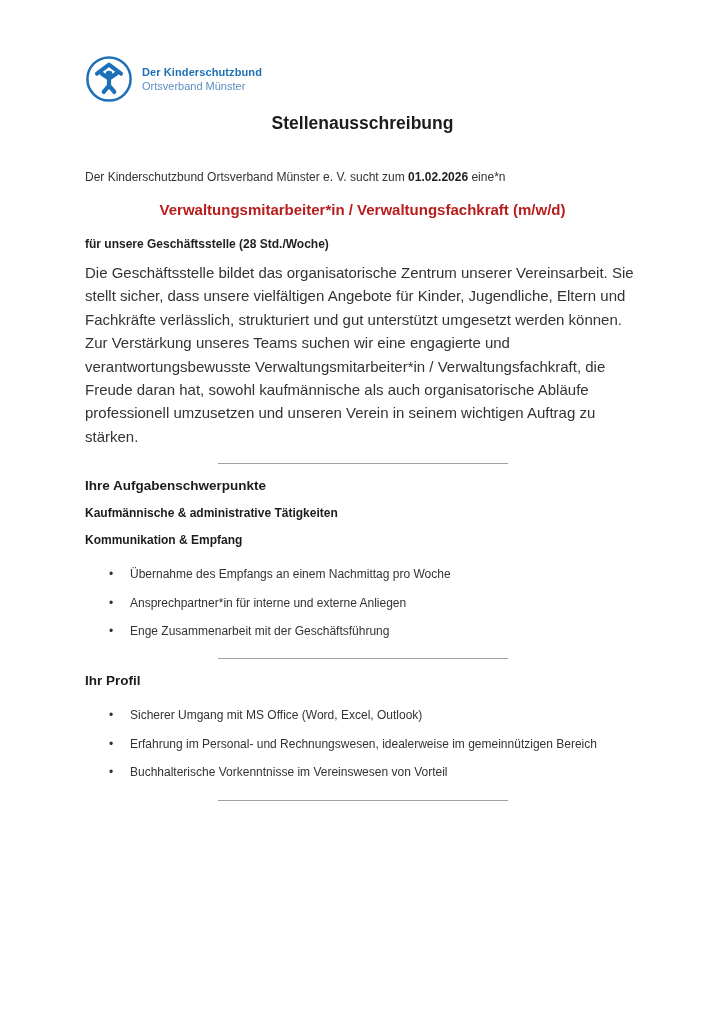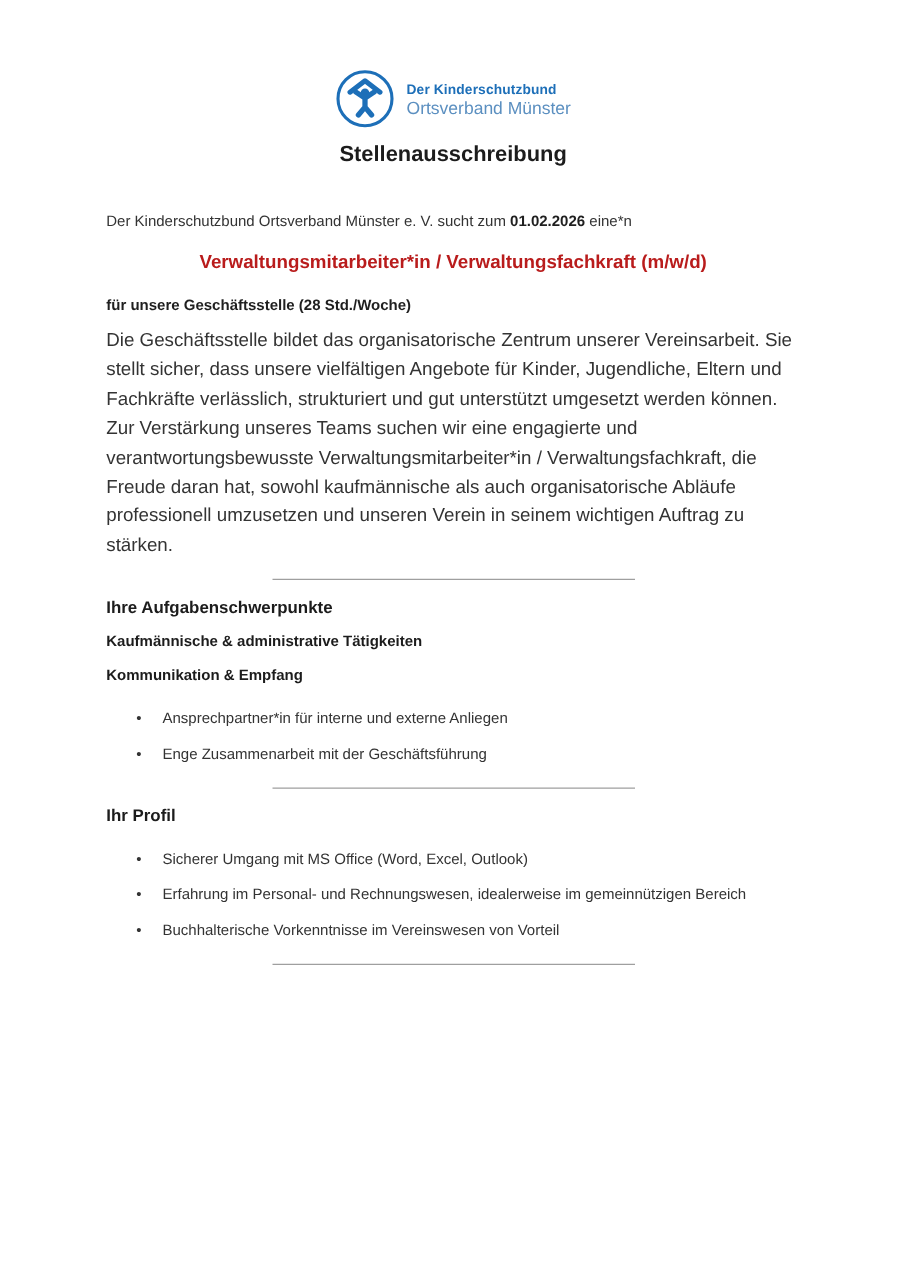--- a/index.html
+++ b/index.html
@@ -9,27 +9,27 @@
     margin:0 auto;
     background:#ffffff;
     box-sizing:border-box;
     padding:54px 84px 0 85px;
     font-family:"Liberation Sans", sans-serif;
     color:#2b2b2b;
     overflow:hidden;
   }
   
   .logo-row {
-    display:flex; justify-content:center; align-items:center;
+    display:flex; justify-content:flex-start; align-items:center;
     gap:9px; height:50px;
   }
   .logo-mark { width:48px; height:48px; flex:0 0 auto; }
   .logo-text { display:flex; flex-direction:column; justify-content:center; line-height:14px; }
   .org-name  { font-weight:bold; font-size:11px; color:#1d6fb8; letter-spacing:0.1px; }
-  .org-location { font-size:14px; color:#5b8fc0; }
+  .org-location { font-size:11px; color:#5b8fc0; }
   
   .doc-title {
     text-align:center; font-weight:bold; font-size:17.5px;
     color:#1c1c1c; margin-top:9px;
   }
   .intro { margin-top:36px; font-size:12px; color:#333333; }
   .intro .bold { font-weight:bold; color:#1f1f1f; }
   .job-title {
     text-align:center; font-weight:bold; font-size:15px;
     color:#b91c1c; margin-top:17px;
@@ -87,20 +87,21 @@
   <div class="description">Die Geschäftsstelle bildet das organisatorische Zentrum unserer Vereinsarbeit. Sie stellt sicher, dass unsere vielfältigen Angebote für Kinder, Jugendliche, Eltern und Fachkräfte verlässlich, strukturiert und gut unterstützt umgesetzt werden können. Zur Verstärkung unseres Teams suchen wir eine engagierte und verantwortungsbewusste Verwaltungsmitarbeiter*in / Verwaltungsfachkraft, die Freude daran hat, sowohl kaufmännische als auch organisatorische Abläufe professionell umzusetzen und unseren Verein in seinem wichtigen Auftrag zu stärken.</div>
 
   <hr class="divider">
 
   <div class="section-heading">Ihre Aufgabenschwerpunkte</div>
 
   <div class="subheading">Kaufmännische &amp; administrative Tätigkeiten</div>
 
   <div class="subheading">Kommunikation &amp; Empfang</div>
   <ul class="bullets">
+    <li>Übernahme des Empfangs an einem Nachmittag pro Woche</li>
     <li>Ansprechpartner*in für interne und externe Anliegen</li>
     <li>Enge Zusammenarbeit mit der Geschäftsführung</li>
   </ul>
 
   <hr class="divider">
 
   <div class="section-heading">Ihr Profil</div>
   <ul class="bullets">
     <li>Sicherer Umgang mit MS Office (Word, Excel, Outlook)</li>
     <li>Erfahrung im Personal- und Rechnungswesen, idealerweise im gemeinnützigen Bereich</li>

